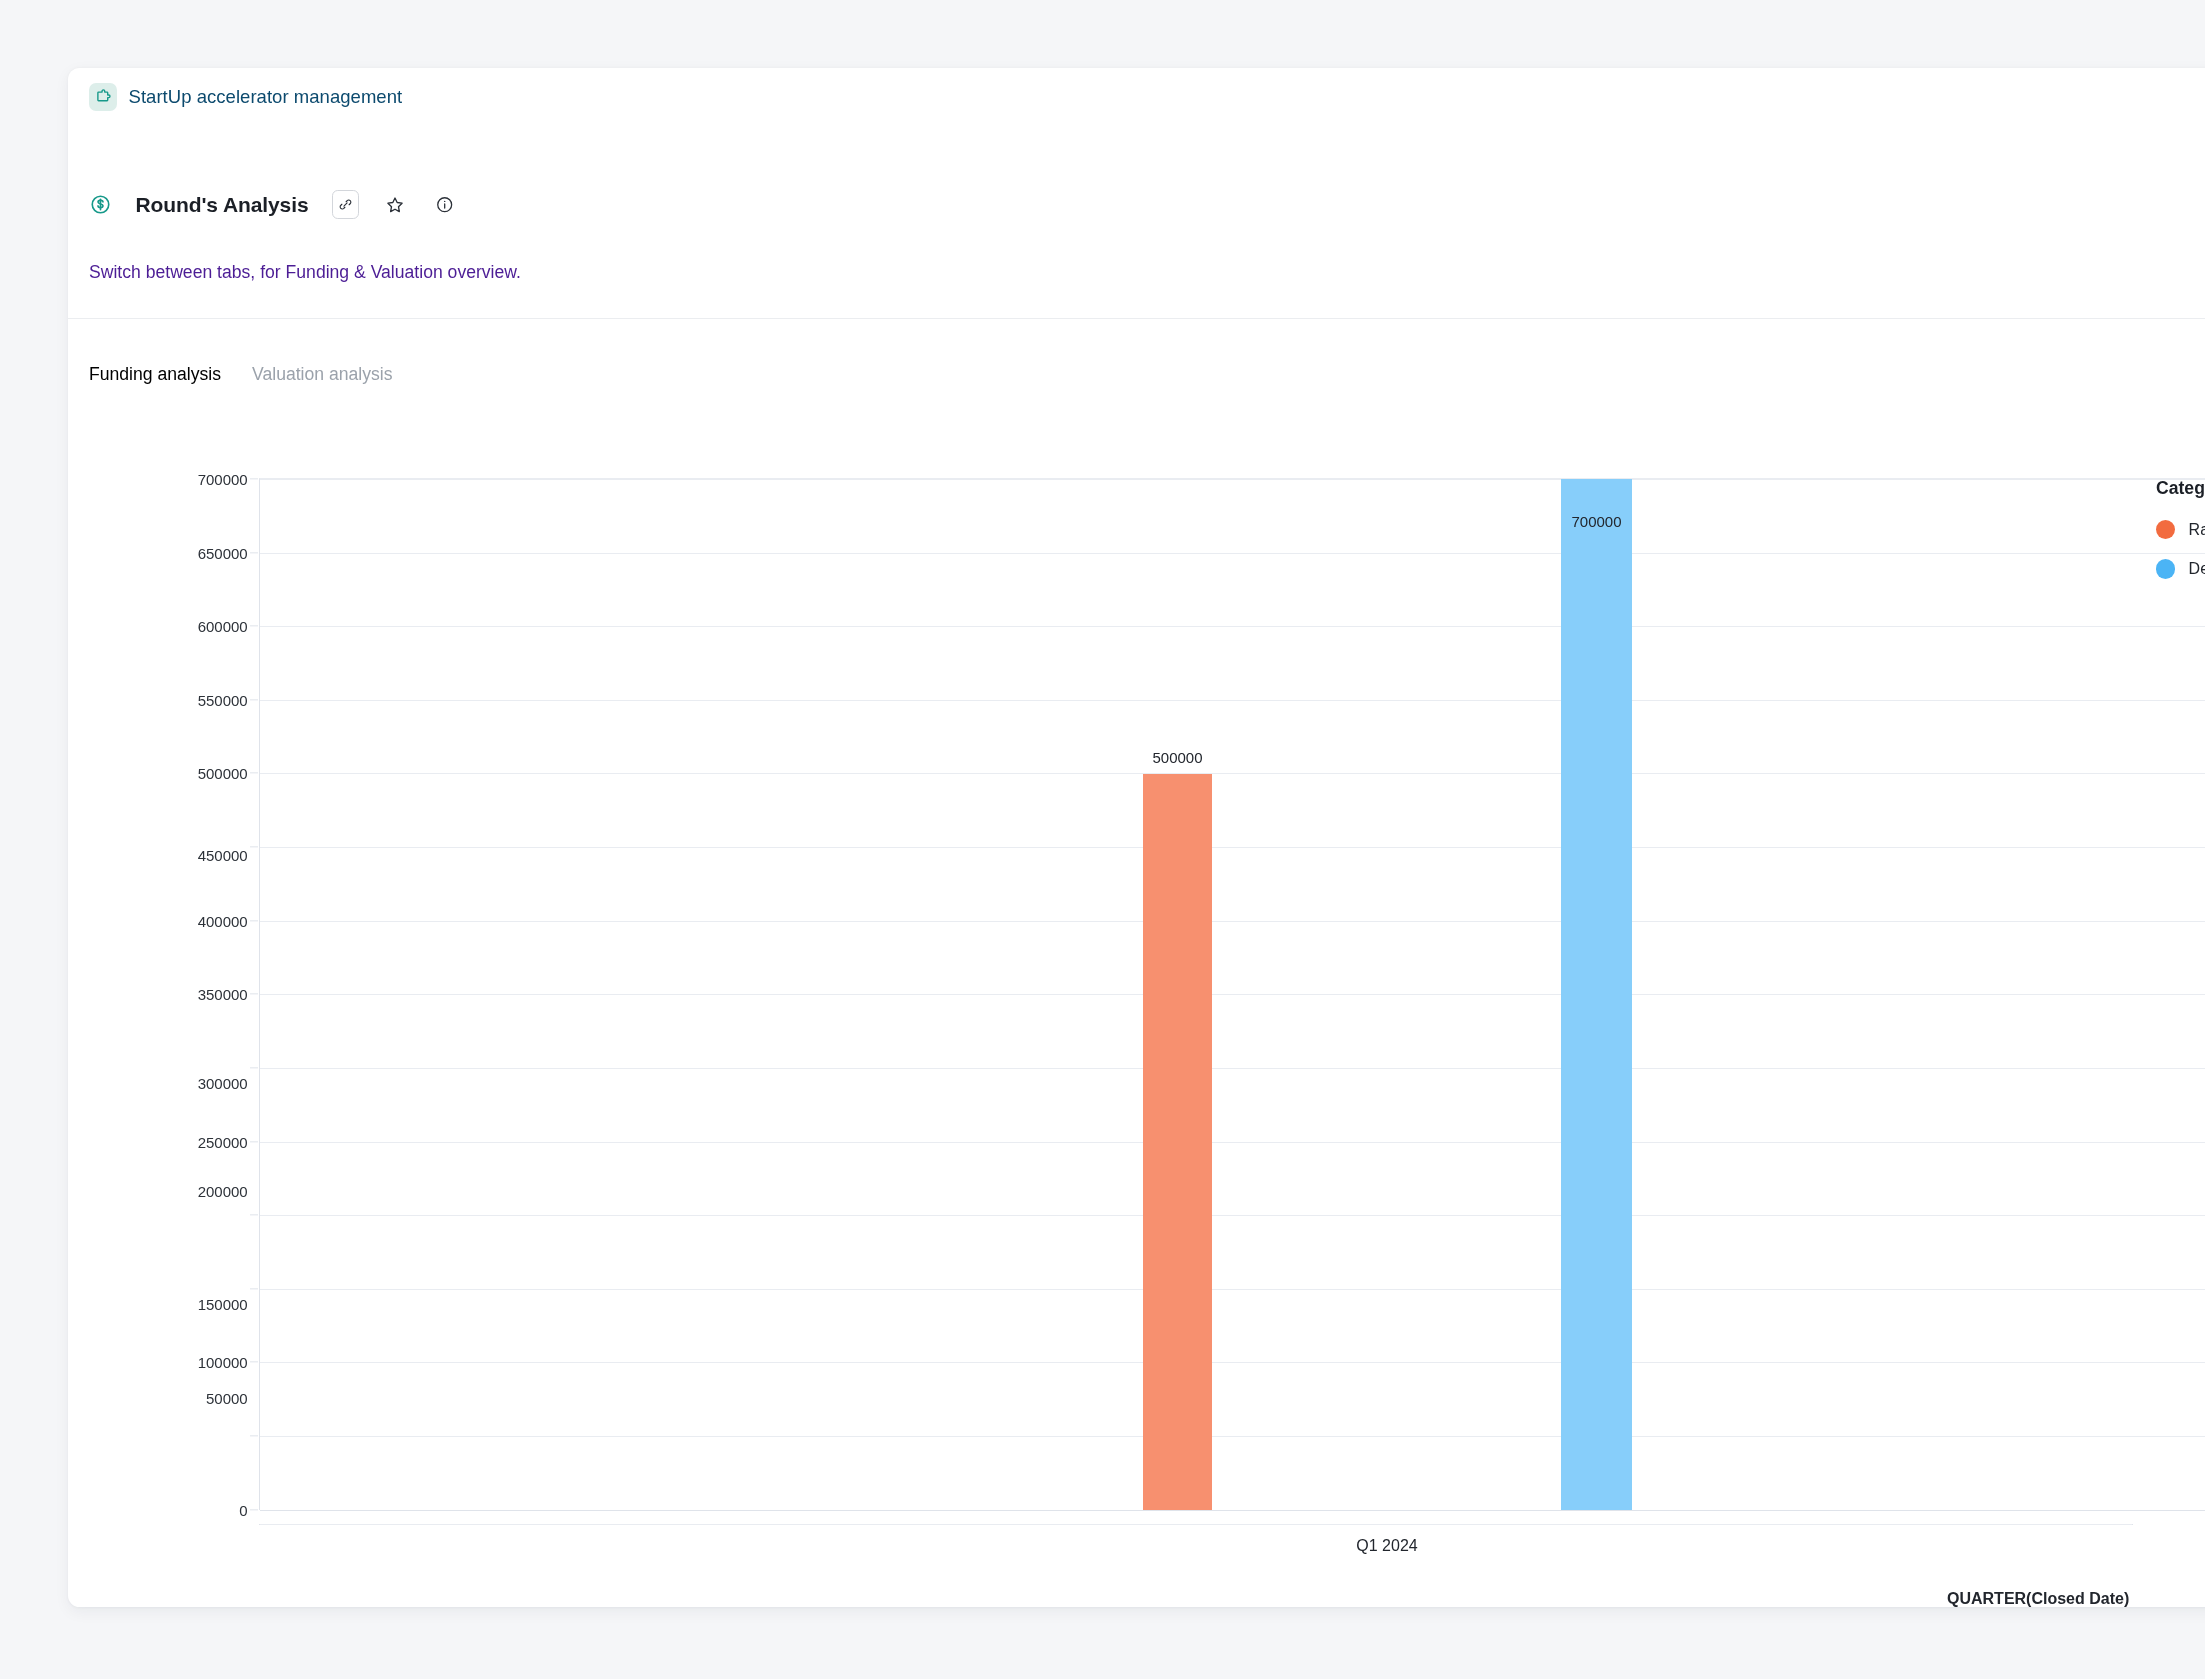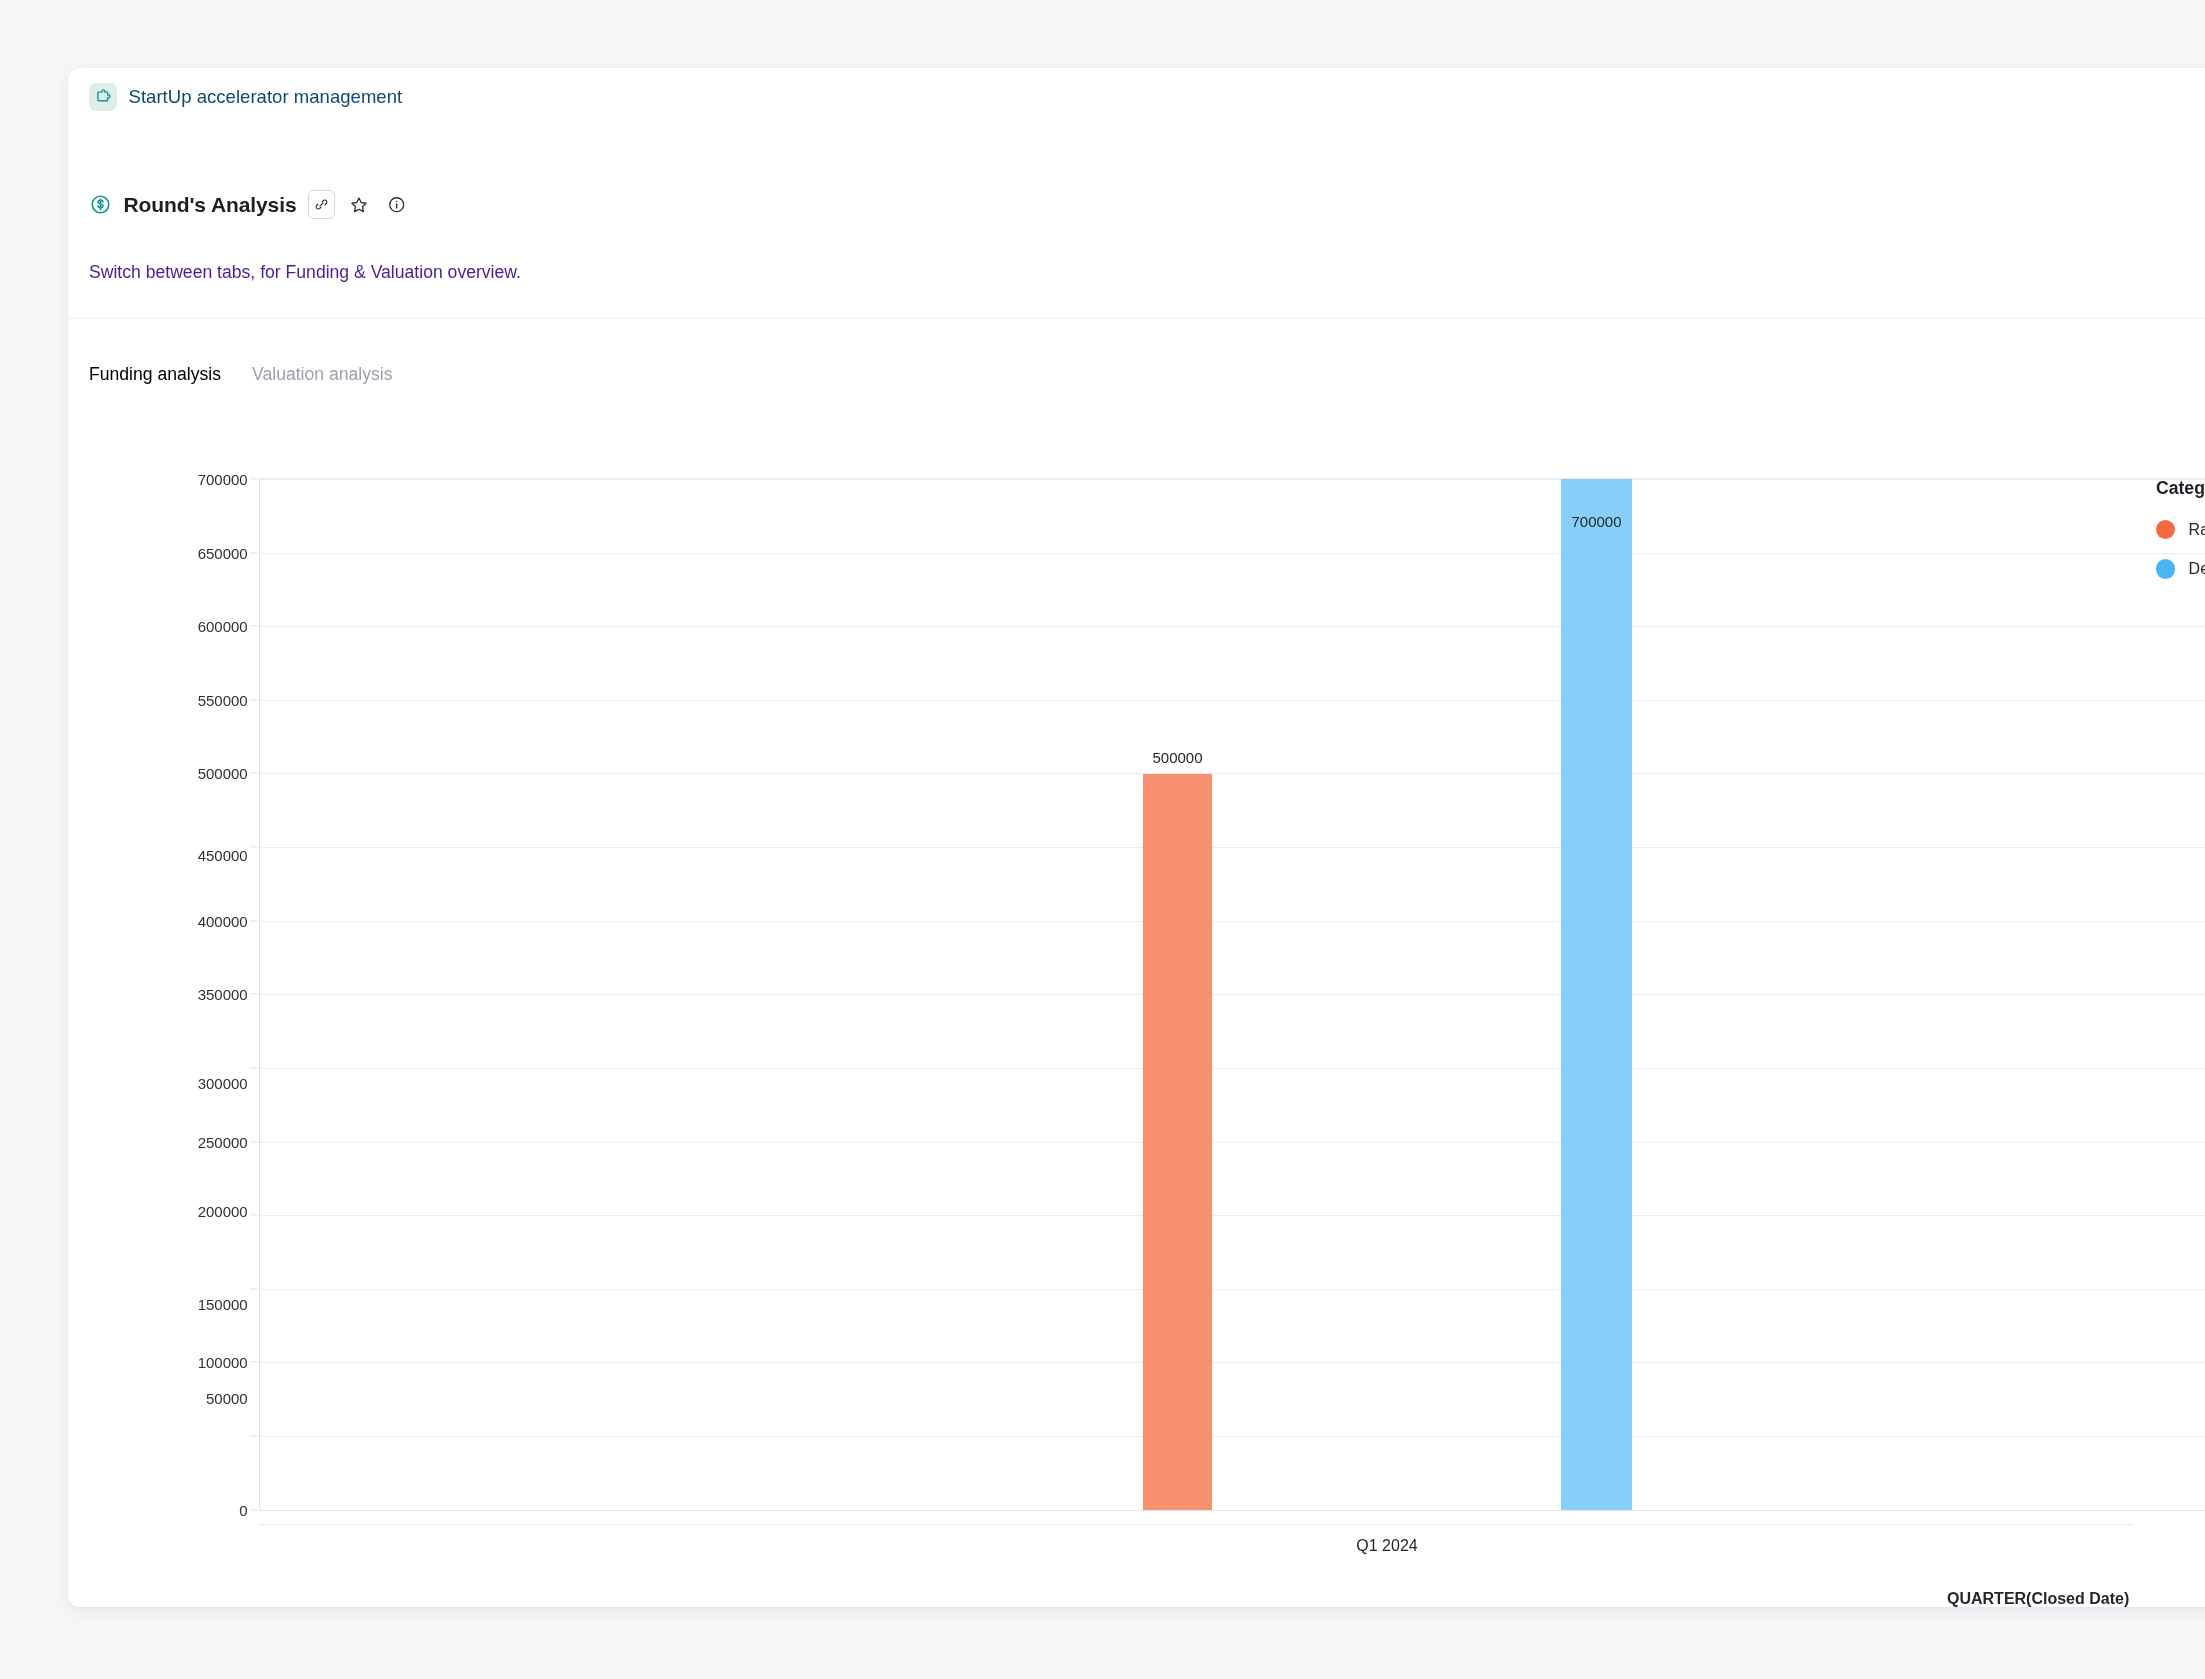--- a/index.html
+++ b/index.html
@@ -41,21 +41,21 @@
     font-size: 18.5px;
     color: #0c4a6e;
     letter-spacing: 0.04px;
     white-space: nowrap;
   }
 
   
   .title-row {
     position: absolute;
     left: 21px; top: 119px;
-    display: flex; align-items: center; gap: 0;
+    display: flex; align-items: center; gap: 12px;
     height: 35px;
   }
   .title-coin { flex: 0 0 auto; display:flex; align-items:center; }
   .title-text {
     margin-left: 11.5px;
     font-size: 21px;
     font-weight: bold;
     color: #1b1f26;
     letter-spacing: -0.1px;
     white-space: nowrap;
@@ -285,21 +285,21 @@
         <div class="tick-dash" style="top: 515px;"></div>
         <div class="ytick" style="top: 515px;">350000</div>
         <div class="gridline" style="top: 589px;"></div>
         <div class="tick-dash" style="top: 589px;"></div>
         <div class="ytick" style="top: 604px;">300000</div>
         <div class="gridline" style="top: 663px;"></div>
         <div class="tick-dash" style="top: 663px;"></div>
         <div class="ytick" style="top: 663px;">250000</div>
         <div class="gridline" style="top: 736px;"></div>
         <div class="tick-dash" style="top: 736px;"></div>
-        <div class="ytick" style="top: 732px;">200000</div>
+        <div class="ytick" style="top: 712px;">200000</div>
         <div class="gridline" style="top: 810px;"></div>
         <div class="tick-dash" style="top: 810px;"></div>
         <div class="ytick" style="top: 810px; margin-top: 15px;">150000</div>
         <div class="gridline" style="top: 883px;"></div>
         <div class="tick-dash" style="top: 883px;"></div>
         <div class="ytick" style="top: 883px;">100000</div>
         <div class="gridline" style="top: 957px;"></div>
         <div class="tick-dash" style="top: 957px;"></div>
         <div class="ytick" style="top: 919px;">50000</div>
         <div class="gridline base" style="top: 1031px;"></div>

